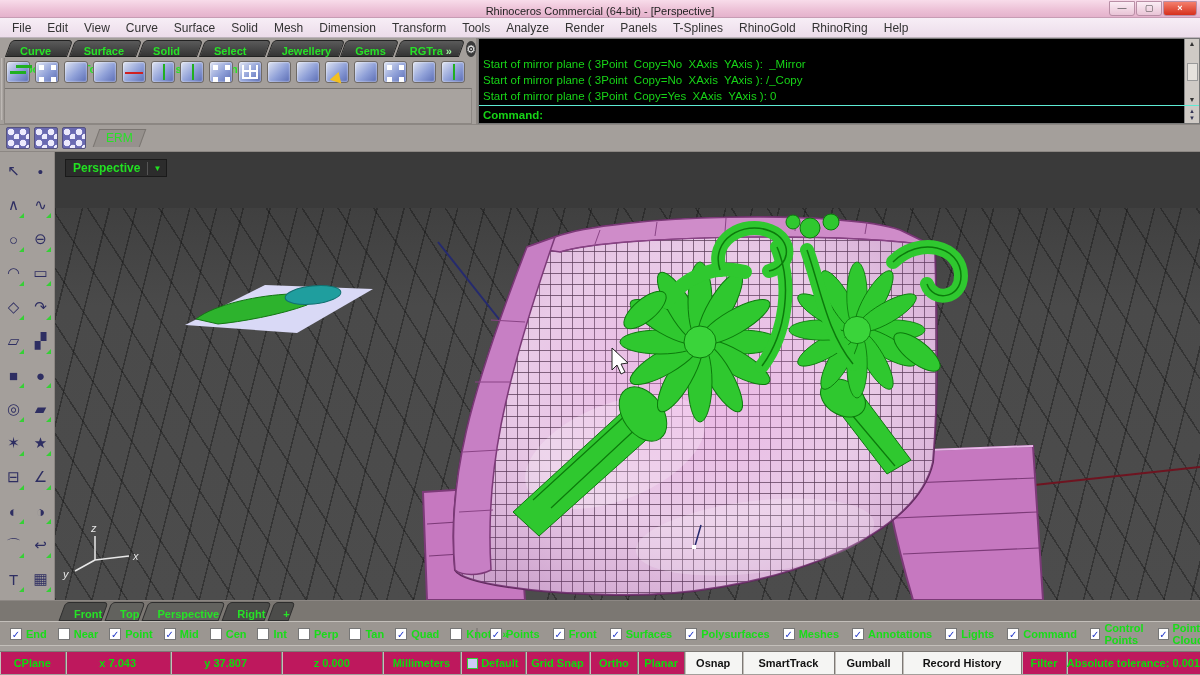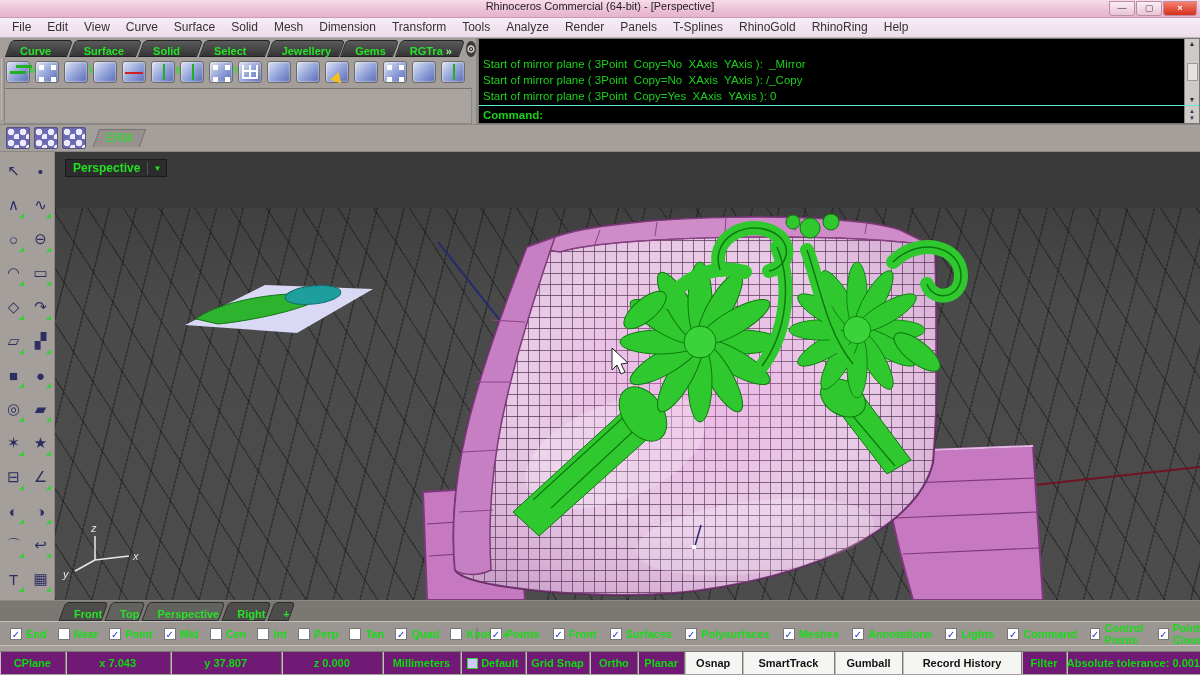--- a/index.html
+++ b/index.html
@@ -1,27 +1,27 @@
 <!DOCTYPE html>
 <html><head>
 <meta charset="utf-8">
 <style>
   html,body{margin:0;padding:0;background:#555;}
   *{box-sizing:border-box;font-family:"Liberation Sans","DejaVu Sans",sans-serif;}
   .screen{position:relative;width:1200px;height:675px;overflow:hidden;background:#a49f9b;}
 
   
-  .titlebar{height:18px;background:linear-gradient(#f8dcea,#ecc0d6 60%,#e4b2cc);display:flex;align-items:flex-start;border-bottom:1px solid #c79cb4;position:relative;}
+  .titlebar{height:18px;background:linear-gradient(#f8dcea,#ecc0d6 60%,#e4b2cc);display:flex;align-items:flex-end;border-bottom:1px solid #c79cb4;position:relative;}
   .titlebar .title{flex:1;text-align:center;font-size:11px;color:#222;}
   .winbtns{position:absolute;right:3px;top:1px;display:flex;gap:1px;}
   .winbtn{width:26px;height:15px;font-size:9px;line-height:13px;text-align:center;border:1px solid #b98fa6;border-radius:0 0 3px 3px;background:linear-gradient(#fbeef5,#e9c4d6);color:#444;}
   .winbtn.close{background:linear-gradient(#f47f6d,#d6301c);color:#fff;font-weight:bold;width:34px;}
 
   
-  .menubar{height:20px;background:linear-gradient(#f7eef6,#ecdcEA);display:flex;align-items:flex-start;padding-left:4px;border-bottom:1px solid #bdb3bb;}
+  .menubar{height:20px;background:linear-gradient(#f7eef6,#ecdcEA);display:flex;align-items:center;padding-left:4px;border-bottom:1px solid #bdb3bb;}
   .menu-item{font-size:12px;color:#333;padding:2px 8px;cursor:default;}
 
   
   .upper{display:flex;height:87px;background:#a49f9b;border-bottom:1px solid #8c8783;}
   .tool-left{width:478px;position:relative;border-right:2px solid #8c8783;}
   .tabs-row{display:flex;align-items:flex-end;height:19px;padding-left:8px;gap:2px;}
   .ttab{position:relative;height:17px;padding:1px 10px 0 12px;}
   .ttab::before{content:"";position:absolute;inset:0;background:linear-gradient(#5a5a5a,#353535);transform:skewX(-20deg);border-radius:4px 4px 0 0;border:1px solid #222;}
   .ttab span{position:relative;font-size:11px;font-weight:bold;color:#27e227;}
   .ttab .ovf{color:#9ef59e;margin-left:3px;}
@@ -88,21 +88,21 @@
   .snaprow{height:24px;background:#9b9691;display:flex;align-items:center;border-top:1px solid #c3bfba;}
   .snap-left{width:478px;display:flex;align-items:center;padding-left:10px;gap:11px;border-right:2px solid #86817d;}
   .snap-right{flex:1;display:flex;align-items:center;padding-left:12px;gap:13px;}
   .chk{display:flex;align-items:center;gap:4px;cursor:default;}
   .cb{width:12px;height:12px;background:#fff;border:1px solid #777;font-size:10px;line-height:11px;text-align:center;color:#2238c8;font-weight:bold;}
   .cbl{font-size:11px;font-weight:bold;color:#19dc19;}
   .ovf2{margin-left:auto;margin-right:8px;color:#19dc19;font-size:11px;font-weight:bold;}
 
   
   .statusgap{height:6px;background:#a49f9b;border-top:1px solid #c3bfba;}
-  .statusbar{height:23px;background:#701a75;display:flex;align-items:stretch;border-top:1px solid #7d7975;}
+  .statusbar{height:23px;background:#be185d;display:flex;align-items:stretch;border-top:1px solid #7d7975;}
   .scell{display:flex;align-items:center;justify-content:center;font-size:11px;font-weight:bold;color:#0cdc0c;border-right:1px solid #7d7975;box-shadow:inset 1px 0 0 #c3bfba;white-space:nowrap;}
   .scell.white{background:#f5f5f3;color:#111;}
   .layerswatch{width:11px;height:11px;background:#cfcaf8;border:1px solid #35d035;margin-right:3px;}
 </style>
 </head>
 <body>
 
 <div class="screen">
 
   <div class="titlebar">

